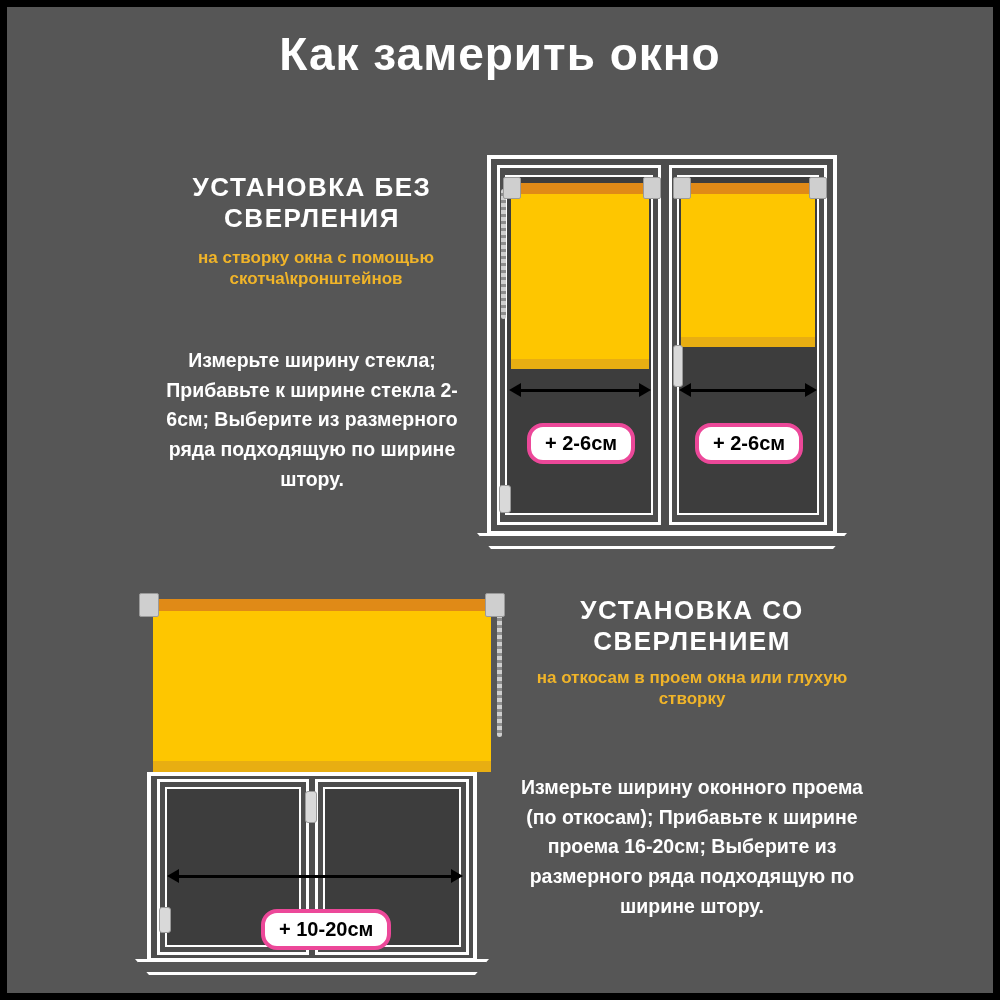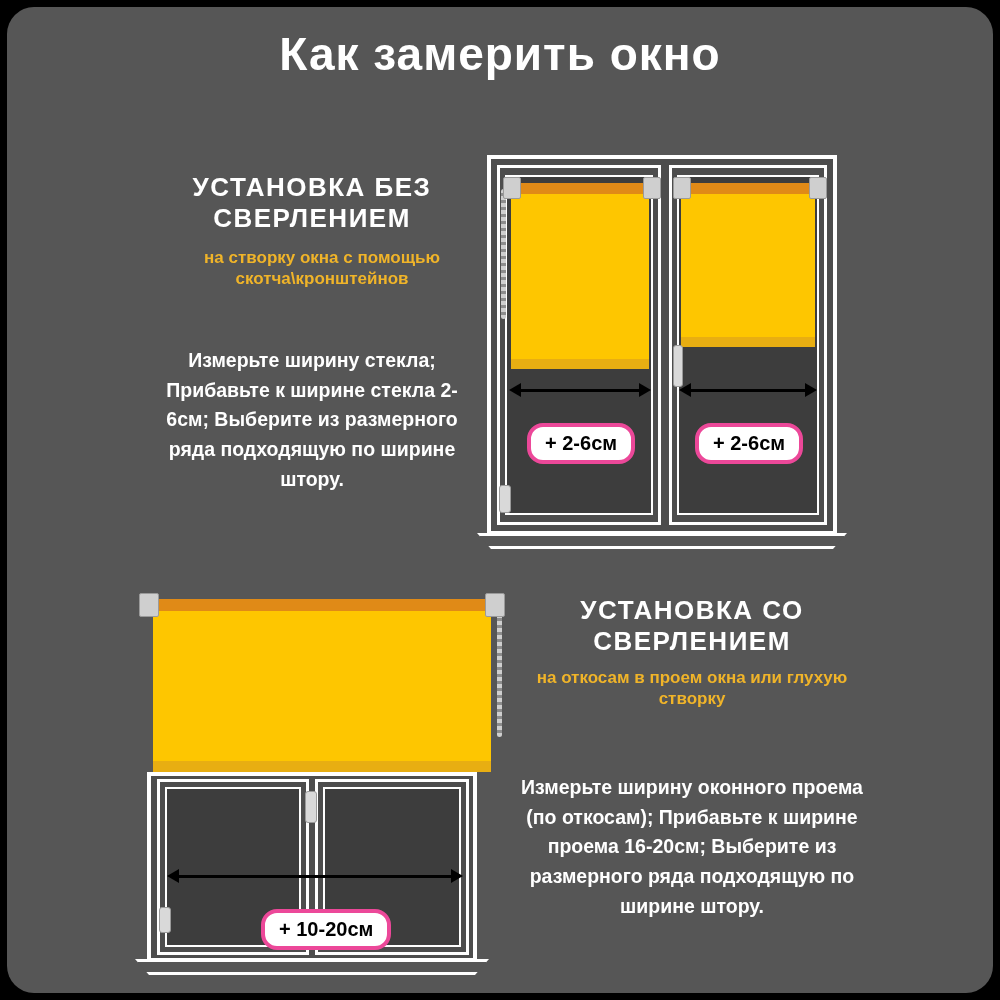--- a/index.html
+++ b/index.html
@@ -20,21 +20,20 @@
     height: 1000px;
     background: #000;
   }
   .canvas {
     position: absolute;
     left: 7px; top: 7px;
     width: 986px;
     height: 986px;
     background: #565656;
     overflow: hidden;
-    border-radius: 27px;
   }
 
   
   .title {
     position: absolute;
     left: 0; top: 18px;
     width: 986px;
     text-align: center;
     color: #ffffff;
     font-size: 46px;
@@ -66,21 +65,21 @@
     color: #ffffff;
     font-size: 19.5px;
     font-weight: bold;
     text-align: center;
     line-height: 1.52;
     margin-top: 44px;
   }
 
   
   #s1-heading { left: 140px; top: 165px; width: 330px; }
-  #s1-sub     { left: 150px; top: 240px; width: 330px; }
+  #s1-sub     { left: 144px; top: 240px; width: 330px; }
   #s1-body    { left: 140px; top: 295px; width: 330px; }
 
   
   #s2-heading { left: 510px; top: 588px; width: 350px; }
   #s2-sub     { left: 510px; top: 660px; width: 350px; }
   #s2-body    { left: 505px; top: 722px; width: 360px; }
 
   
   .win1 {
     position: absolute;
@@ -242,21 +241,21 @@
   .b2-chain { left: 380px; top: 20px; height: 130px; }
 </style>
 </head>
 <body>
 
 <div class="poster">
   <div class="canvas">
 
     <div class="title">Как замерить окно</div>
 
-    <div class="heading" id="s1-heading">УСТАНОВКА БЕЗ СВЕРЛЕНИЕМ</div>
+    <div class="heading" id="s1-heading">УСТАНОВКА БЕЗ СВЕРЛЕНИЯ</div>
     <div class="subheading" id="s1-sub">на створку окна с помощью скотча\кронштейнов</div>
     <div class="body-text" id="s1-body">Измерьте ширину стекла; Прибавьте к ширине стекла 2-6см; Выберите из размерного ряда подходящую по ширине штору.</div>
 
     <div class="win1">
       <div class="frame-outer win1-outer"></div>
       <div class="win1-sash win1-left"></div>
       <div class="win1-sash win1-right"></div>
       <div class="glass win1-glass-l"></div>
       <div class="glass win1-glass-r"></div>
 

